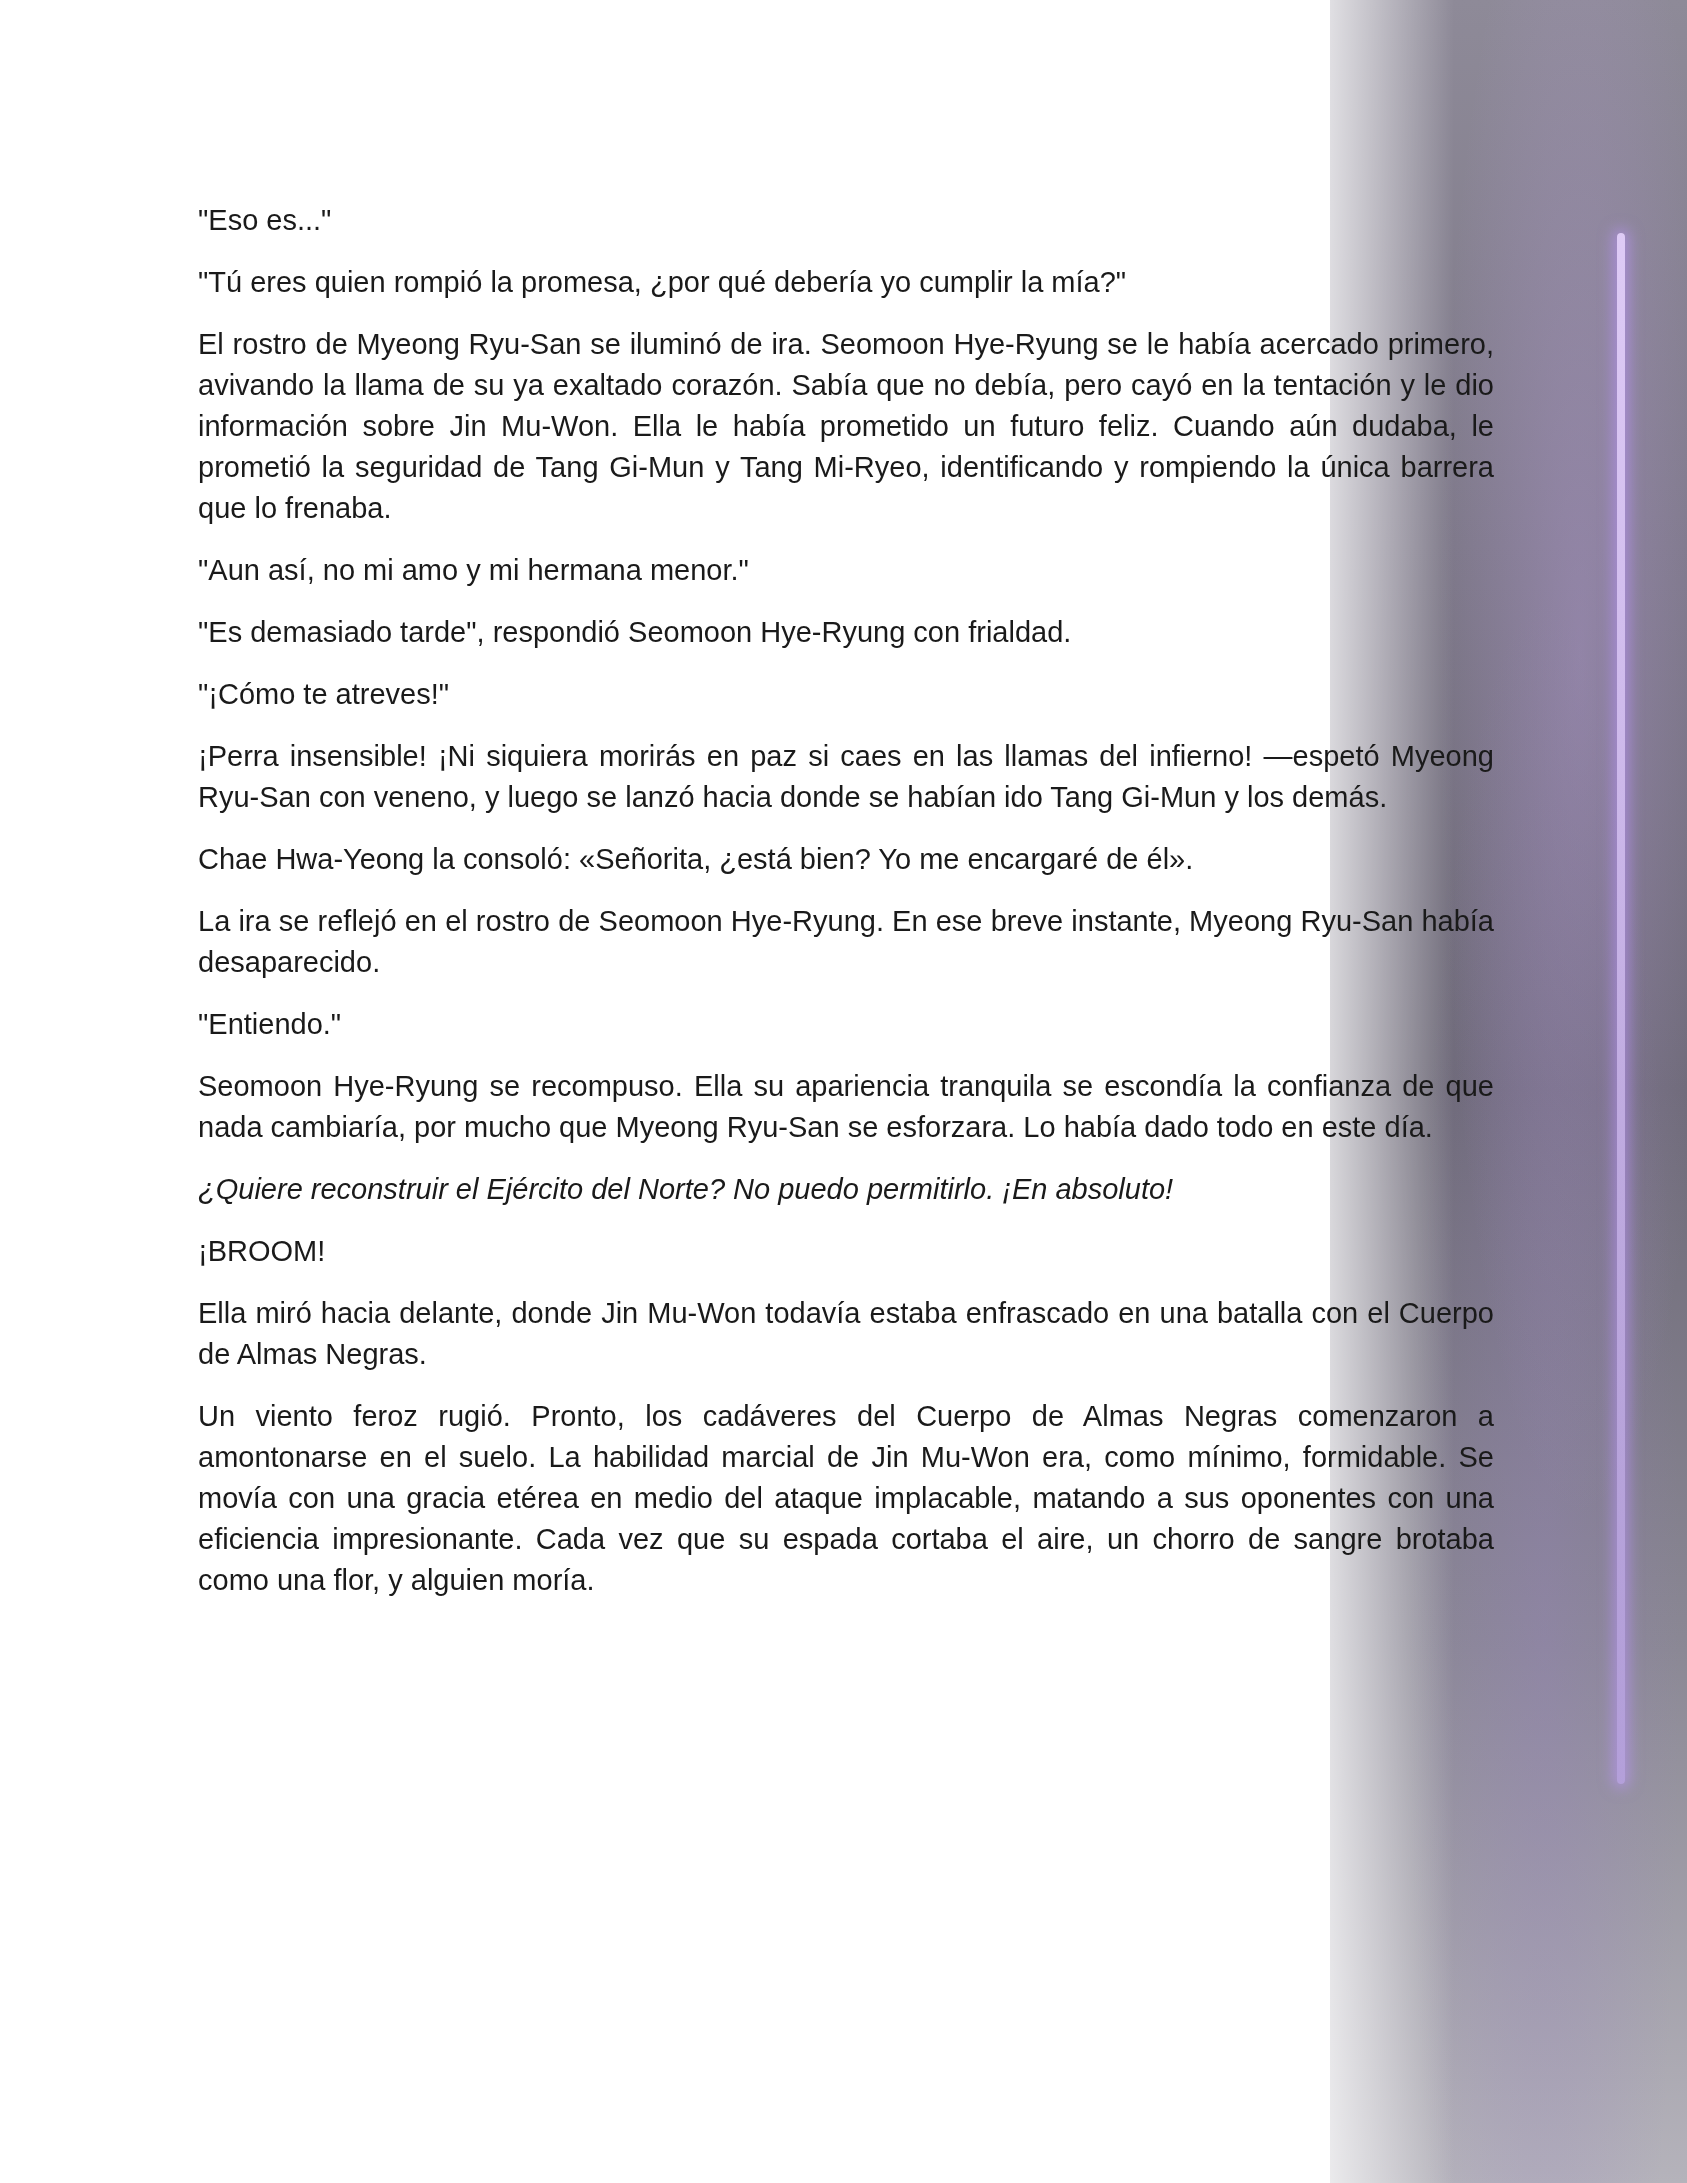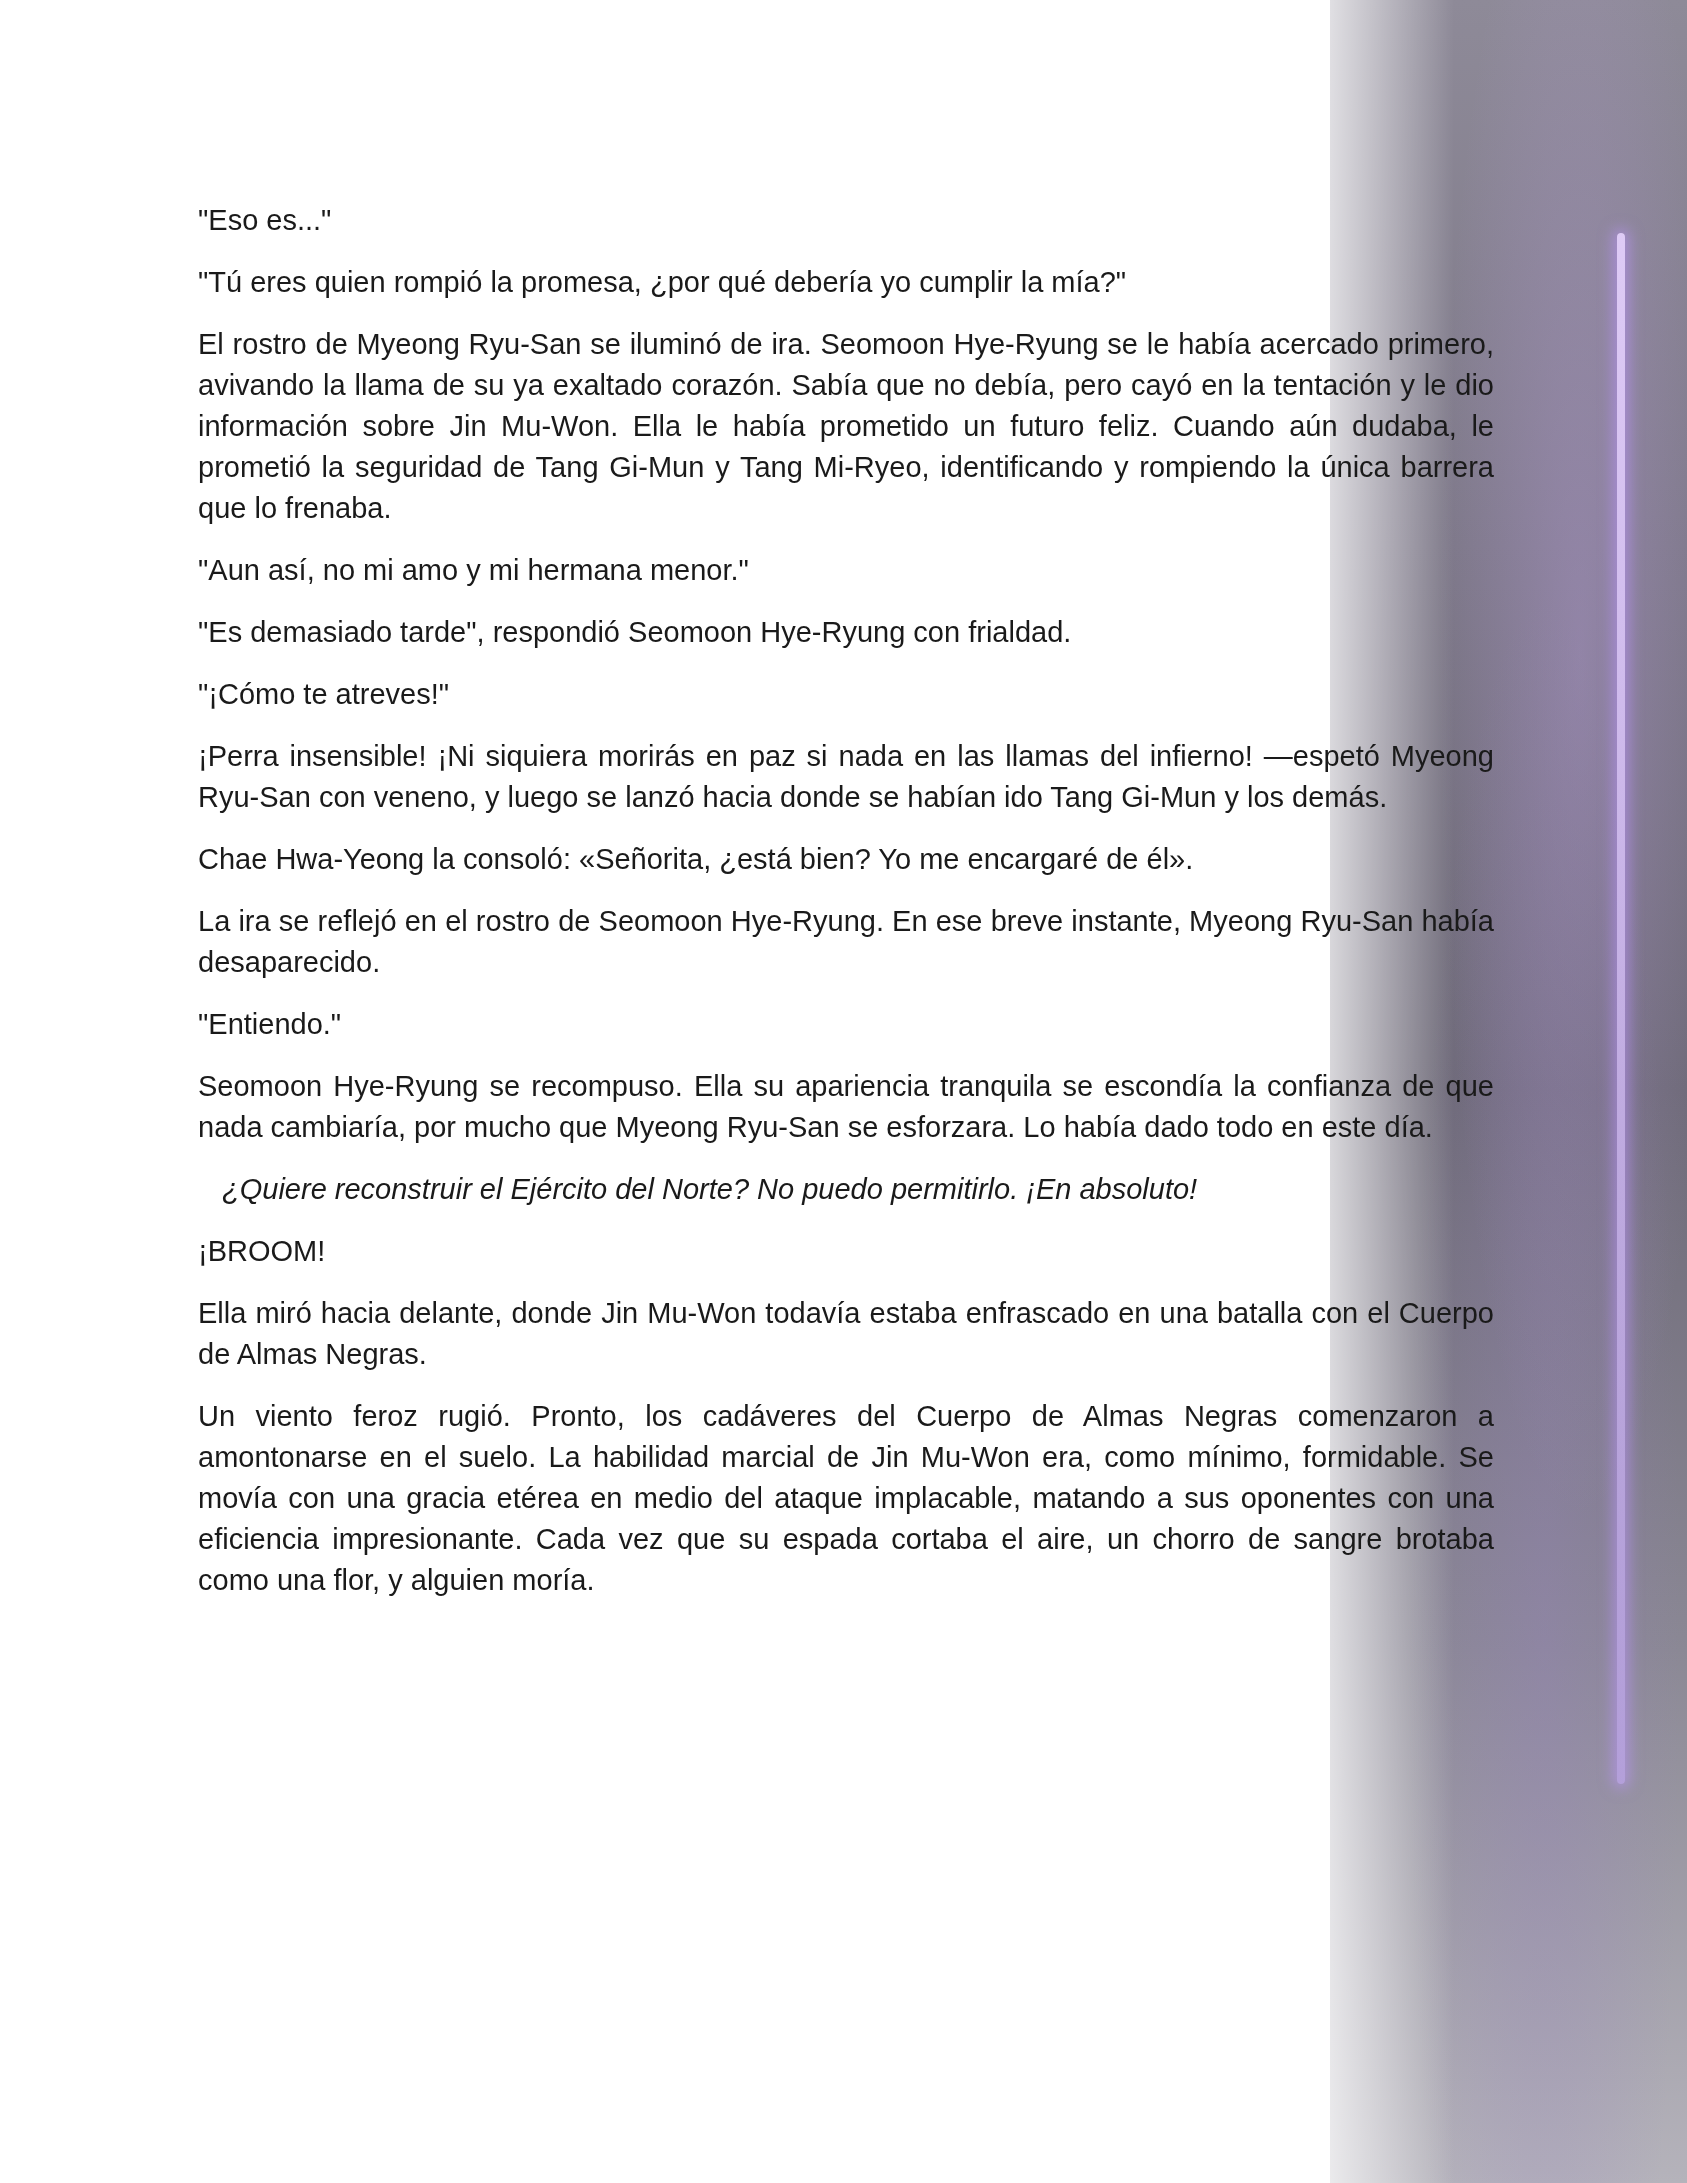--- a/index.html
+++ b/index.html
@@ -24,38 +24,38 @@
     background:linear-gradient(180deg, rgba(230,210,255,0.9), rgba(200,170,255,0.6));
     box-shadow:0 0 14px 4.7px rgba(190,150,255,0.55);
     border-radius:3.9px;
   }
   .content {
     position:absolute; left:198px; top:200px; width:1296px;
     color:#1a1a1a; font-size:29px; line-height:41px;
     text-align:justify;
   }
   .content p { margin:0 0 21px 0; }
-  .content p.italic { font-style:italic;margin-left:24px; }
+  .content p.italic { font-style:italic; }
 </style>
 </head>
 <body>
 
 <div class="art-panel">
   <div class="sword"></div>
 </div>
 <div class="art-fade2"></div>
 
 <div class="content">
   <p>"Eso es..."</p>
   <p>"Tú eres quien rompió la promesa, ¿por qué debería yo cumplir la mía?"</p>
   <p>El rostro de Myeong Ryu-San se iluminó de ira. Seomoon Hye-Ryung se le había acercado primero, avivando la llama de su ya exaltado corazón. Sabía que no debía, pero cayó en la tentación y le dio información sobre Jin Mu-Won. Ella le había prometido un futuro feliz. Cuando aún dudaba, le prometió la seguridad de Tang Gi-Mun y Tang Mi-Ryeo, identificando y rompiendo la única barrera que lo frenaba.</p>
   <p>"Aun así, no mi amo y mi hermana menor."</p>
   <p>"Es demasiado tarde", respondió Seomoon Hye-Ryung con frialdad.</p>
   <p>"¡Cómo te atreves!"</p>
-  <p>¡Perra insensible! ¡Ni siquiera morirás en paz si nada en las llamas del infierno! —espetó Myeong Ryu-San con veneno, y luego se lanzó hacia donde se habían ido Tang Gi-Mun y los demás.</p>
+  <p>¡Perra insensible! ¡Ni siquiera morirás en paz si caes en las llamas del infierno! —espetó Myeong Ryu-San con veneno, y luego se lanzó hacia donde se habían ido Tang Gi-Mun y los demás.</p>
   <p>Chae Hwa-Yeong la consoló: «Señorita, ¿está bien? Yo me encargaré de él».</p>
   <p>La ira se reflejó en el rostro de Seomoon Hye-Ryung. En ese breve instante, Myeong Ryu-San había desaparecido.</p>
   <p>"Entiendo."</p>
   <p>Seomoon Hye-Ryung se recompuso. Ella su apariencia tranquila se escondía la confianza de que nada cambiaría, por mucho que Myeong Ryu-San se esforzara. Lo había dado todo en este día.</p>
   <p class="italic">¿Quiere reconstruir el Ejército del Norte? No puedo permitirlo. ¡En absoluto!</p>
   <p>¡BROOM!</p>
   <p>Ella miró hacia delante, donde Jin Mu-Won todavía estaba enfrascado en una batalla con el Cuerpo de Almas Negras.</p>
   <p>Un viento feroz rugió. Pronto, los cadáveres del Cuerpo de Almas Negras comenzaron a amontonarse en el suelo. La habilidad marcial de Jin Mu-Won era, como mínimo, formidable. Se movía con una gracia etérea en medio del ataque implacable, matando a sus oponentes con una eficiencia impresionante. Cada vez que su espada cortaba el aire, un chorro de sangre brotaba como una flor, y alguien moría.</p>
 </div>
 

